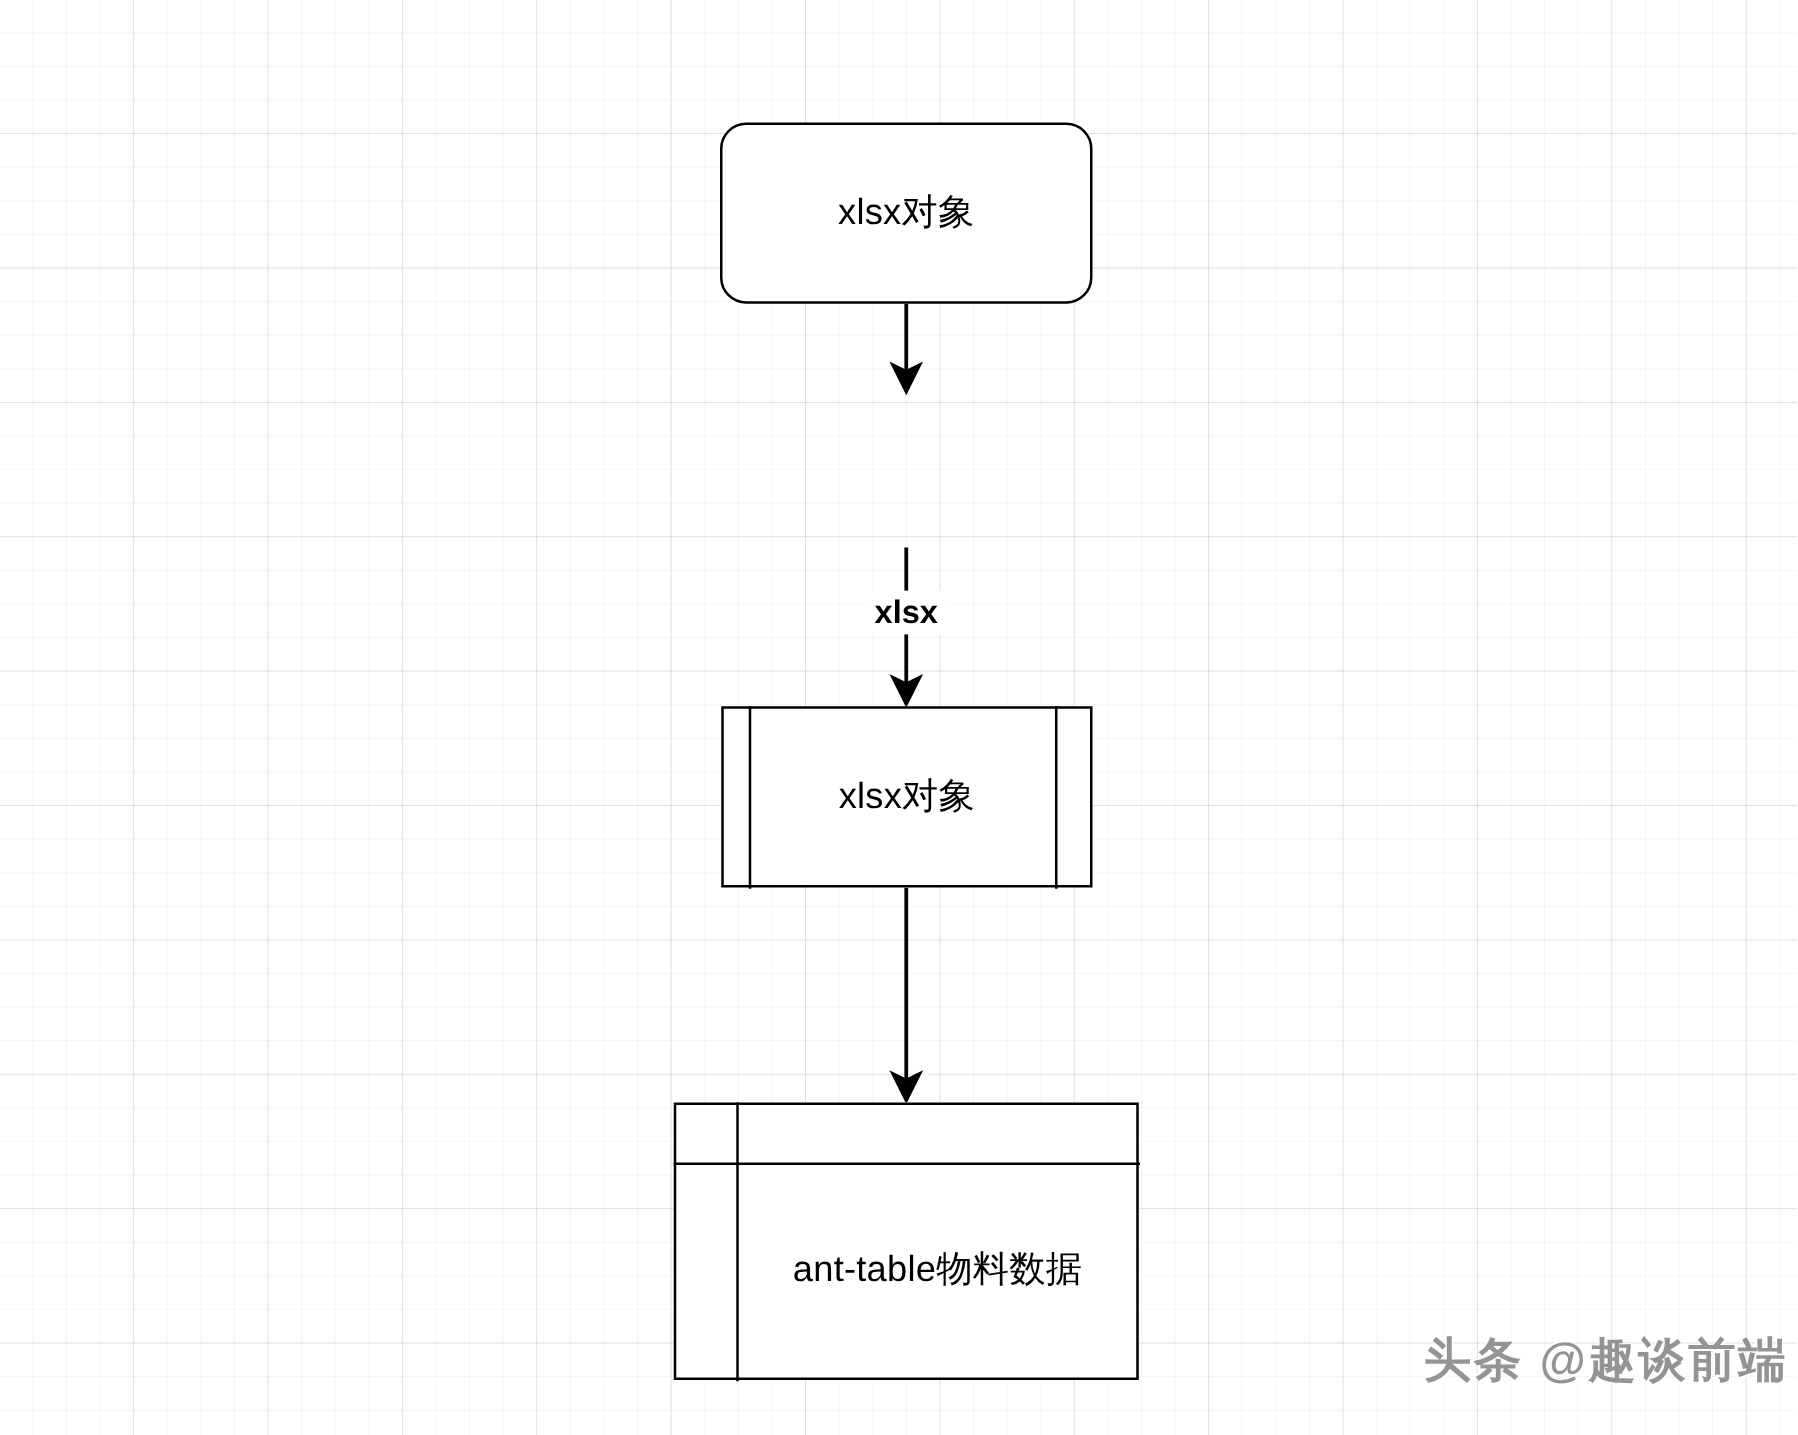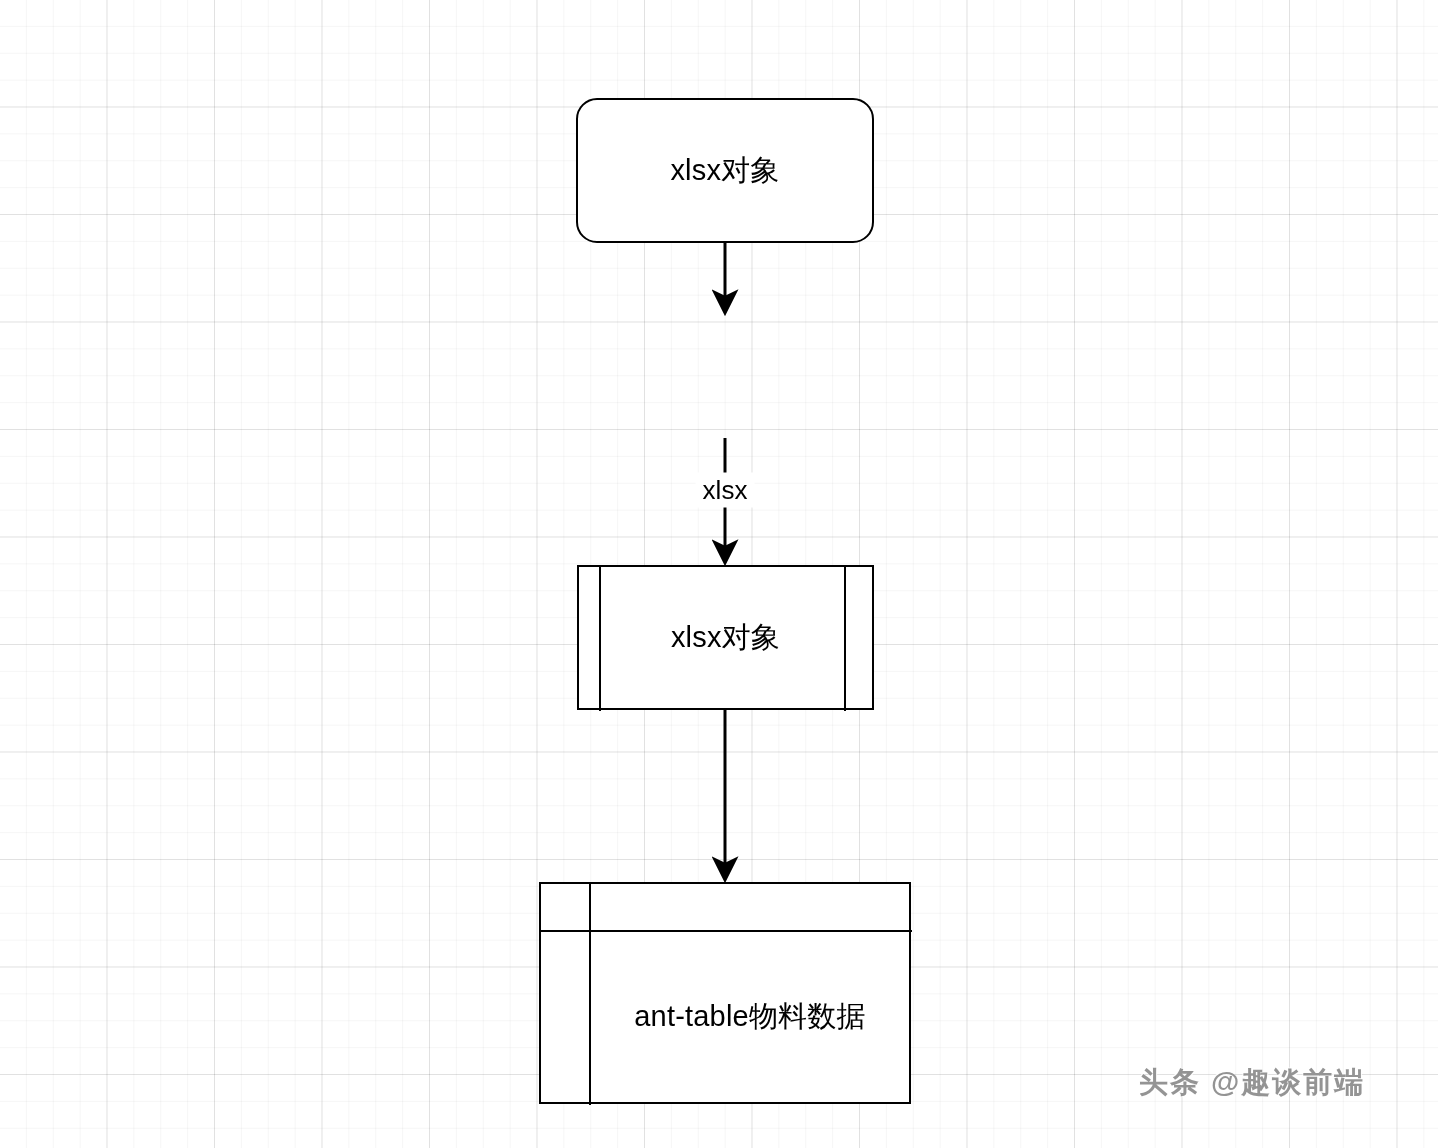--- a/index.html
+++ b/index.html
@@ -128,30 +128,31 @@
 
   
   .edge-label {
     position: absolute;
     transform: translate(-50%, -50%);
     background: #ffffff;
     padding: 2px 7px;
     font-size: 26px;
     color: #000000;
     white-space: nowrap;
+    font-weight: bold;
   }
   #edge-label-xlsx        { left: 725px; top: 490px; }
   #edge-label-js-render   { left: 725px; top: 784px; }
 
   
   #watermark {
     position: absolute;
     left: 1139px;
     top: 1063px;
-    font-size: 29px;
+    font-size: 38px;
     font-weight: bold;
     letter-spacing: 2px;
     color: rgba(60,60,60,0.55);
     text-shadow:
       1px 1px 0 rgba(255,255,255,0.9),
       -1px -1px 0 rgba(255,255,255,0.9);
     white-space: nowrap;
     user-select: none;
   }
 </style>

